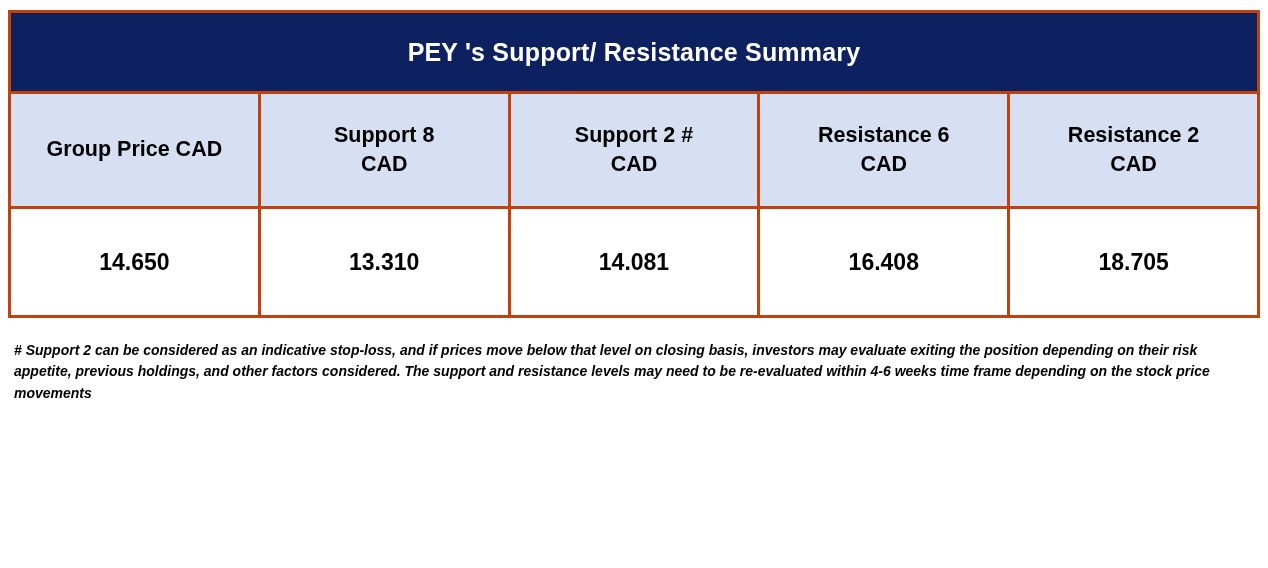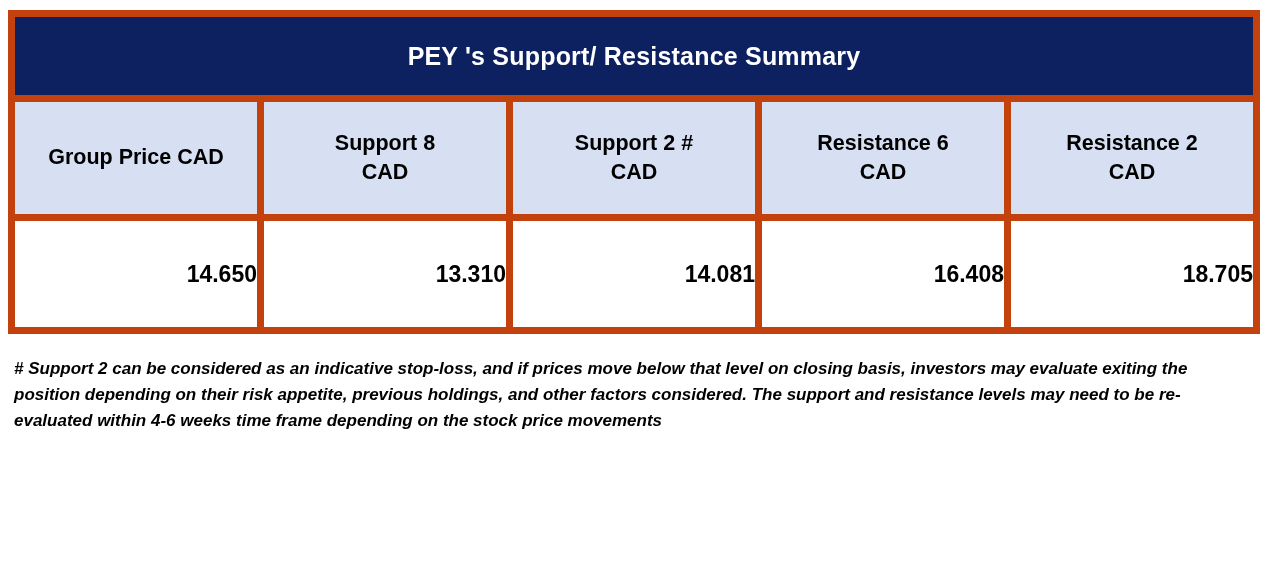--- a/index.html
+++ b/index.html
@@ -21,21 +21,21 @@
     box-sizing: border-box;
     padding: 10px 8px 0 8px;
   }
   table.summary {
     border-collapse: collapse;
     width: 1252px;
     table-layout: fixed;
   }
   table.summary td,
   table.summary th {
-    border: 7px solid #c2410c;
+    border: 3px solid #c2410c;
     padding: 0;
   }
   .title-cell {
     background: #0d2160;
     color: #ffffff;
     text-align: center;
     font-size: 25px;
     font-weight: bold;
     height: 78px;
     letter-spacing: 0.2px;
@@ -46,38 +46,38 @@
     text-align: center;
     font-size: 21.5px;
     font-weight: bold;
     height: 112px;
     line-height: 1.35;
     padding: 0 6px;
   }
   .value-cell {
     background: #ffffff;
     color: #000000;
-    text-align: right;
+    text-align: center;
     font-size: 23px;
     font-weight: bold;
     height: 106px;
   }
   .analysis {
     margin-top: 9px;
     margin-left: 6px;
     font-size: 17px;
     font-style: italic;
     font-weight: bold;
     color: #000000;
   }
   .note {
     margin-top: 22px;
     margin-left: 6px;
     margin-right: 20px;
-    font-size: 17px;
+    font-size: 14px;
     font-style: italic;
     font-weight: bold;
     line-height: 1.52;
     color: #000000;
   }
 </style>
 </head>
 <body>
 
 <div class="page">

